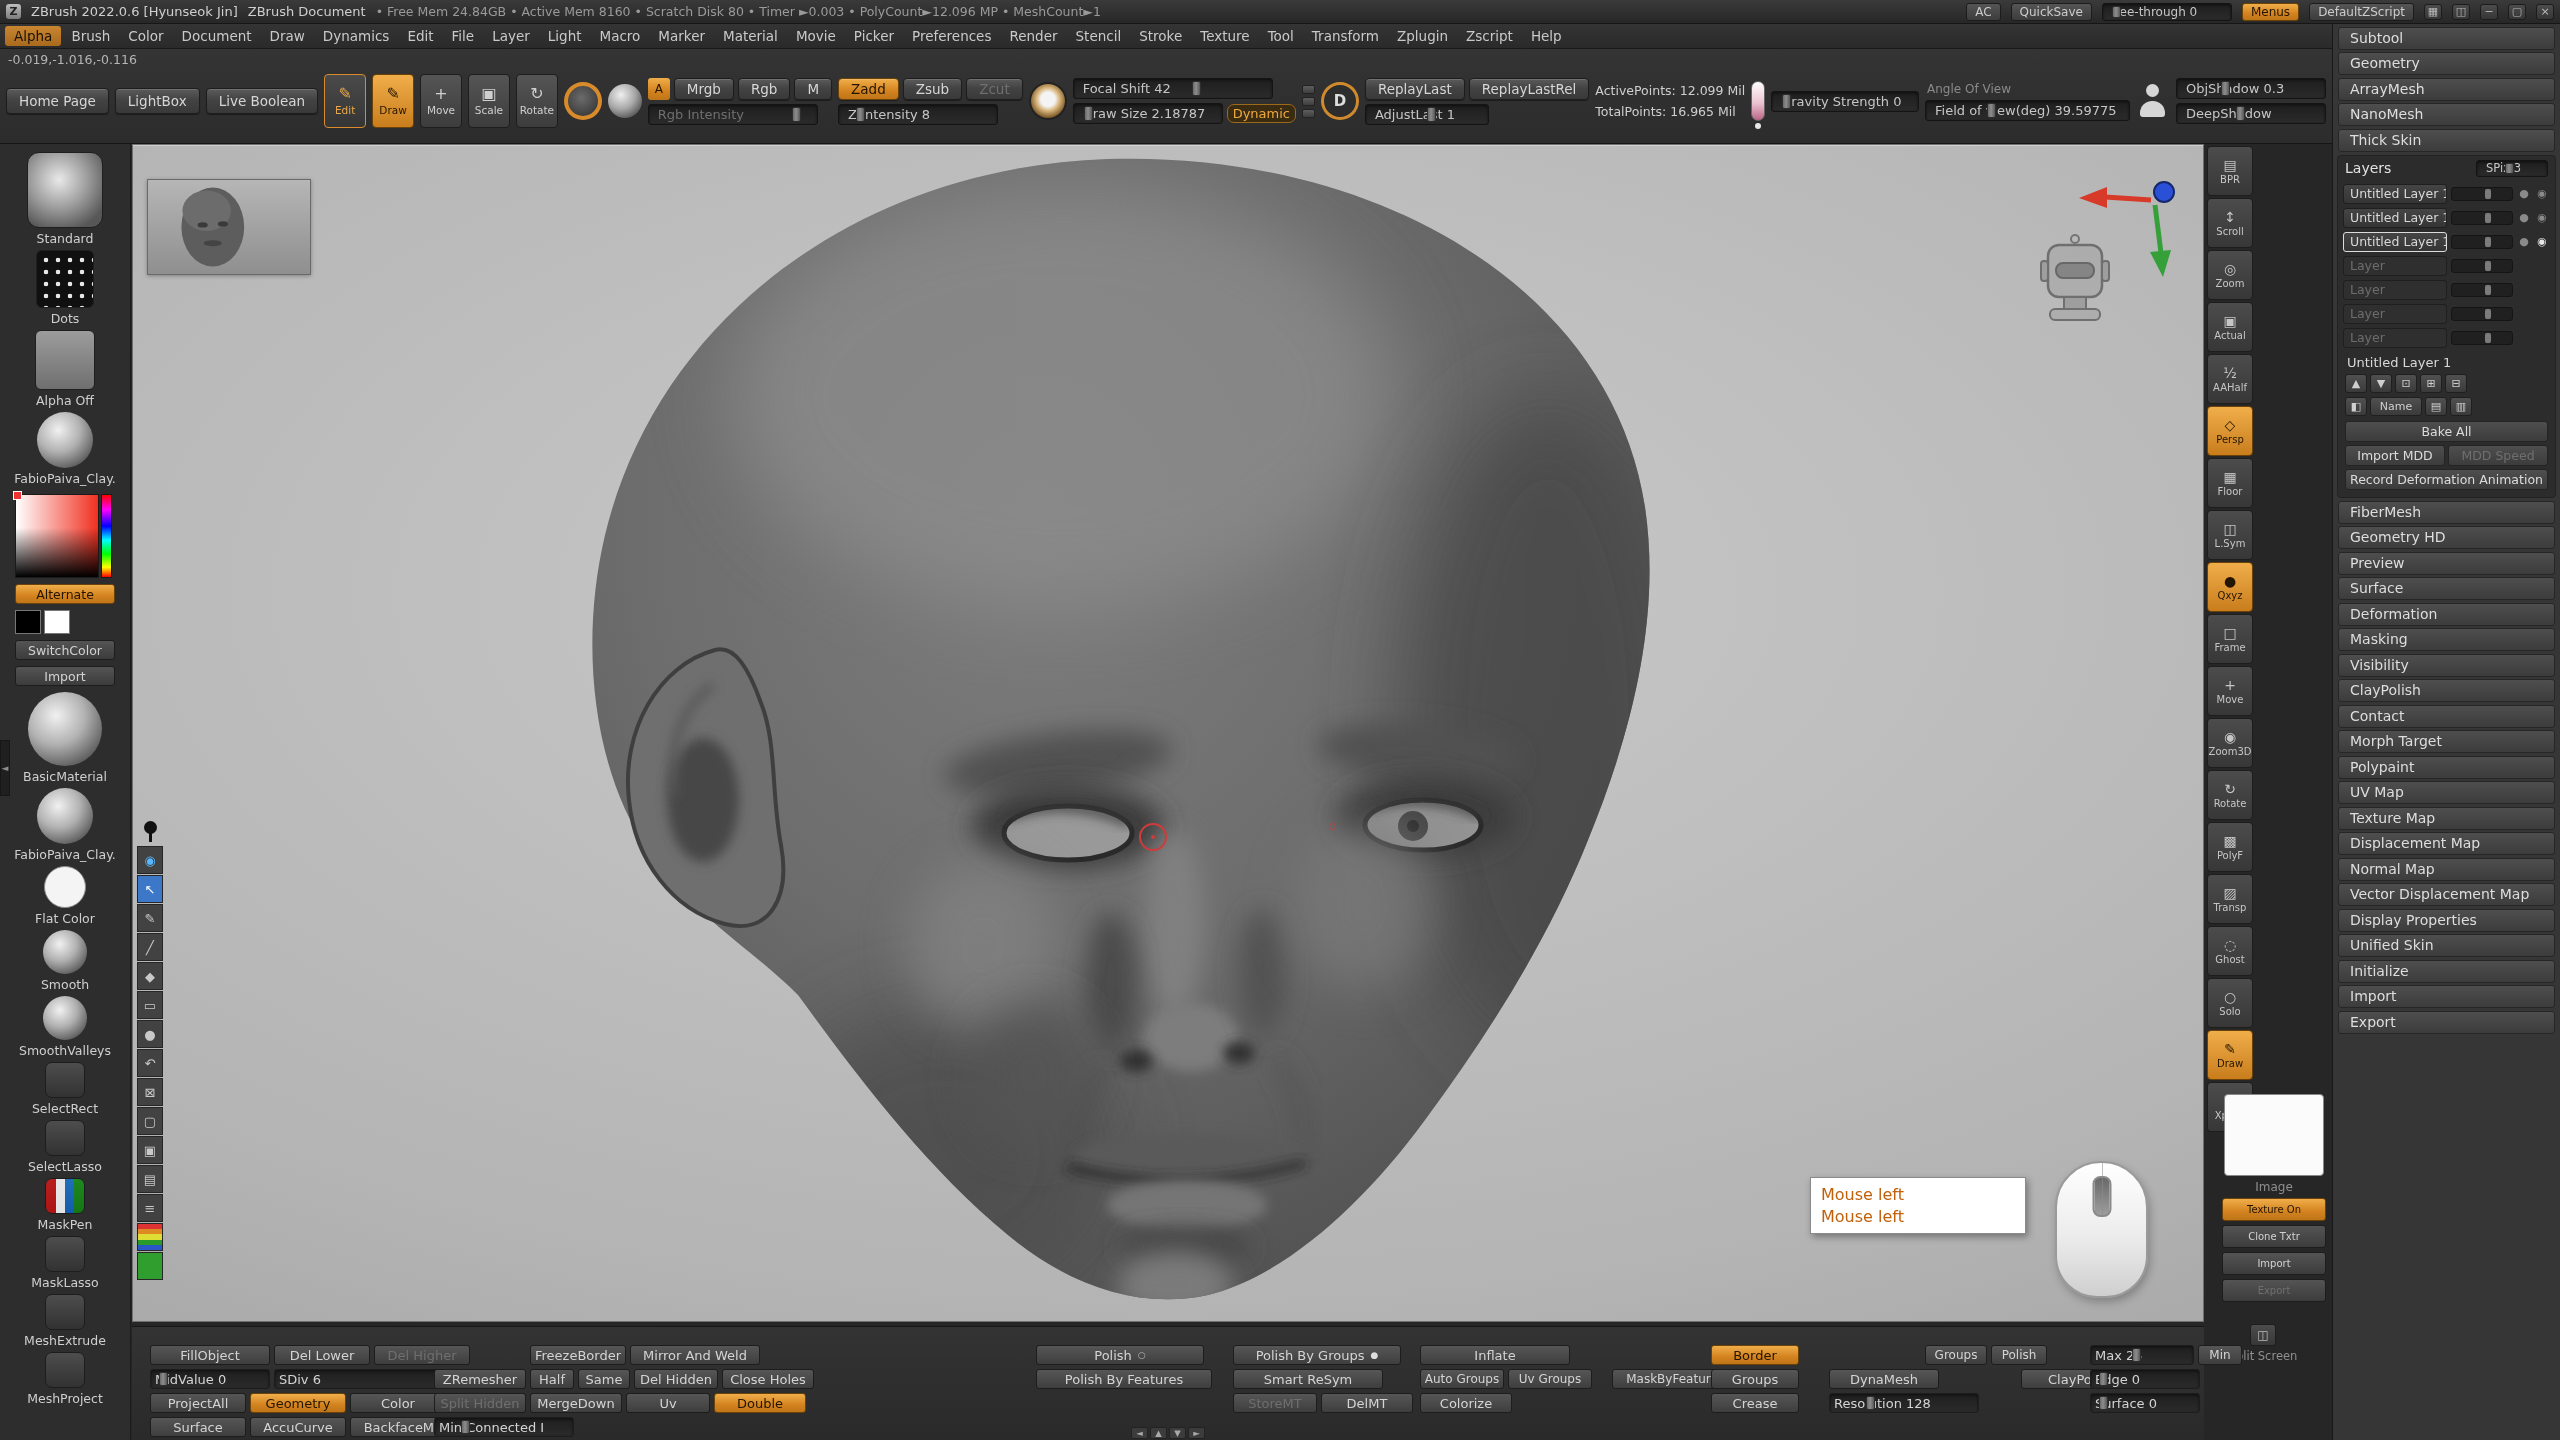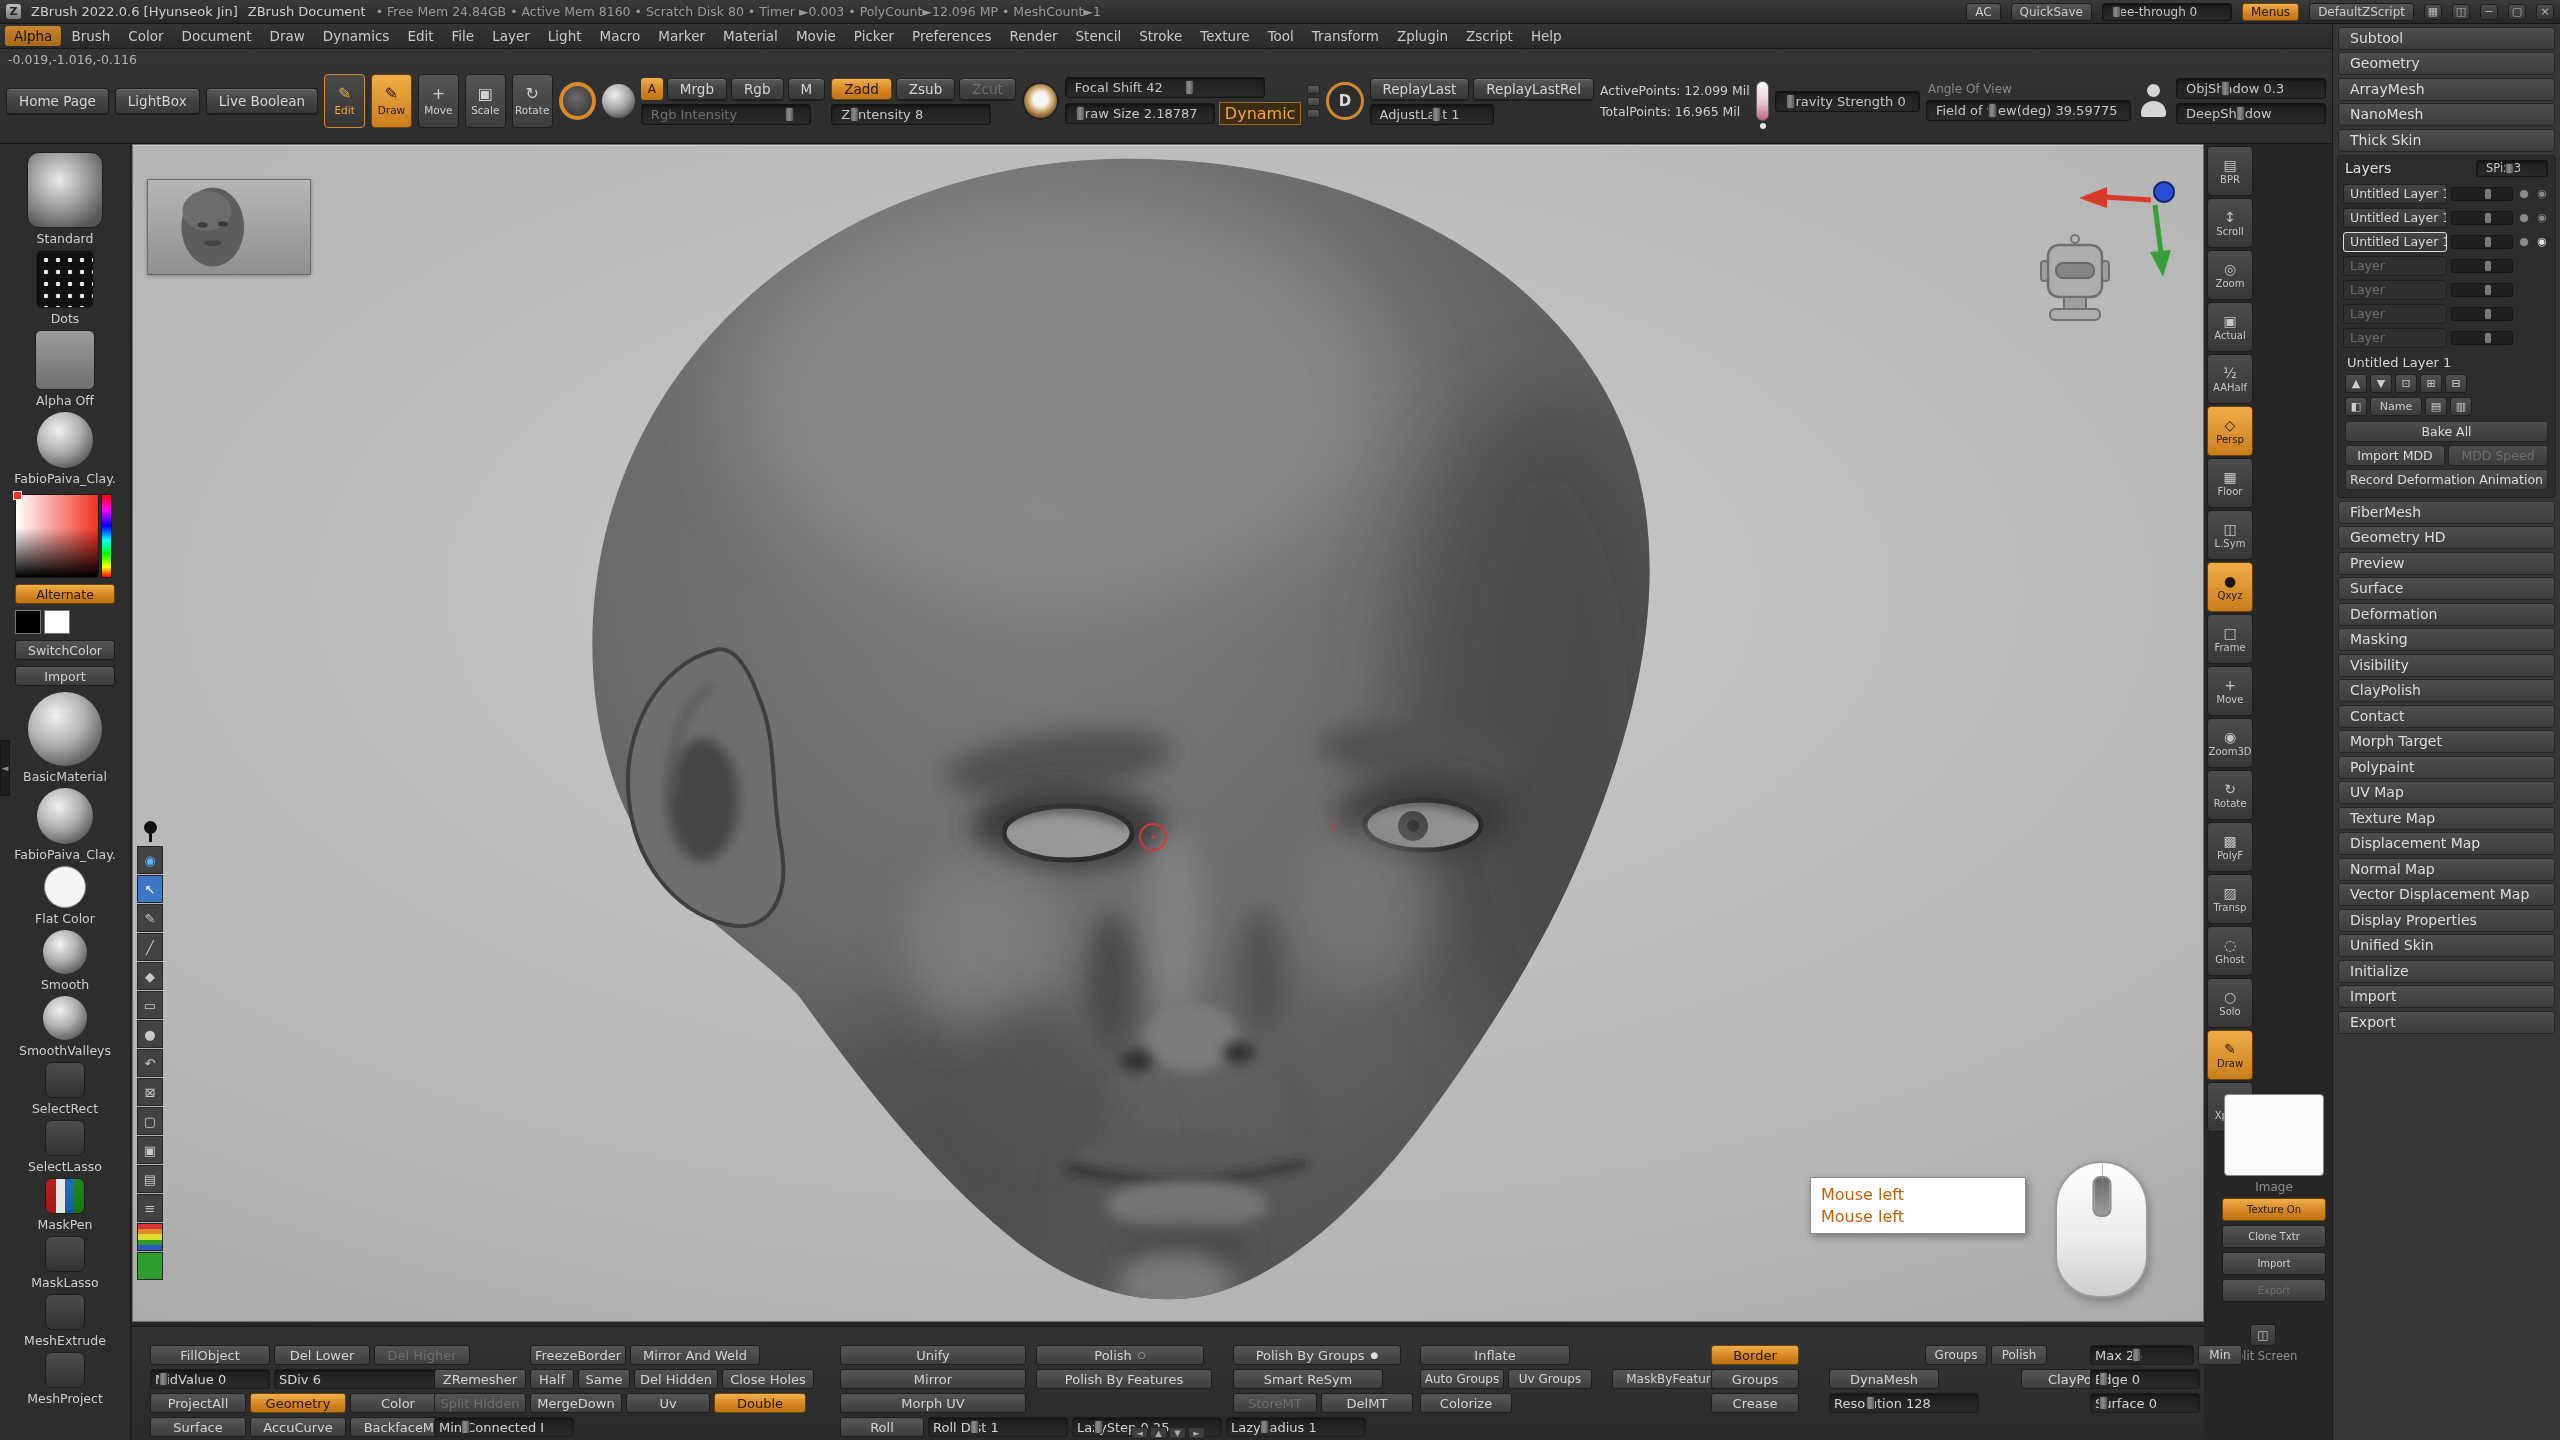--- a/index.html
+++ b/index.html
@@ -62,21 +62,21 @@
             background:radial-gradient(circle at 50% 45%,#f4f4f4 0 28%,#d8b57c 46%,#7c5a28 72%,#3a3a3a 100%);}
   .replay-ic{width:38px;height:38px;border-radius:50%;border:3px solid #d08a2e;background:#2d2d2d;color:#ddd;
             display:flex;align-items:center;justify-content:center;font-size:15px;font-weight:bold;}
   .grav-ic{width:14px;height:40px;border-radius:7px;background:linear-gradient(#ffffff,#ecc3d2 55%,#bb6585);border:1px solid #666;position:relative;}
   .grav-ic::after{content:"";position:absolute;left:3px;bottom:-9px;width:6px;height:6px;border-radius:50%;background:#e8e8e8;}
   .person-ic{width:34px;height:36px;position:relative;}
   .person-ic::before{content:"";position:absolute;left:10px;top:1px;width:13px;height:13px;border-radius:50%;background:#d6d6d6;}
   .person-ic::after{content:"";position:absolute;left:4px;bottom:2px;width:25px;height:16px;border-radius:12px 12px 3px 3px;background:#d6d6d6;}
   .points{display:flex;flex-direction:column;gap:6px;font-size:12.5px;color:#cfcfcf;white-space:nowrap;}
   .dimlabel{font-size:12px;color:#8a8a8a;padding-left:2px;}
-  .dyn-tag{font-size:16px;color:#f0a83f;border:1px solid #9c6a1b;border-radius:0;padding:1px 5px;background:#3a2c12;}
+  .dyn-tag{font-size:13px;color:#f0a83f;border:1px solid #9c6a1b;border-radius:7px;padding:1px 5px;background:#3a2c12;}
   .spin-col{display:flex;flex-direction:column;gap:3px;}
   .spin-col i{display:block;width:13px;height:9px;background:linear-gradient(#5e5e5e,#3e3e3e);border:1px solid #222;border-radius:2px;}
 
   
   #sidebar{position:absolute;left:0;top:144px;width:131px;height:1296px;background:#2d2d2d;border-right:1px solid #1b1b1b;
            display:flex;flex-direction:column;align-items:center;padding:8px 0 12px 0;gap:2px;overflow:hidden;}
   .lsb-item{display:flex;flex-direction:column;align-items:center;margin-bottom:4px;}
   .lsb-label{font-size:12.5px;color:#cfcfcf;margin-top:3px;white-space:nowrap;}
   .ic-standard{width:76px;height:76px;border-radius:12px;background:radial-gradient(circle at 42% 36%,#e9e9e9,#9c9c9c 45%,#575757 82%);border:1px solid #1f1f1f;}
   .ic-dots{width:58px;height:58px;border-radius:6px;background-color:#101010;border:1px solid #1f1f1f;
@@ -910,37 +910,20 @@
     <div class="brow">
         <button class="bb w92 dim">Split Hidden</button>
         <button class="bb w92">MergeDown</button>
         <button class="bb w84">Uv</button>
         <button class="bb w92 on">Double</button>
       </div>
     <div class="brow">
         <button class="bb slider w140 h20">Min Connected I</button>
       </div>
   </div>
-  <div class="bcluster" style="left:708px">
-    <div class="brow">
-        <button class="bb w186">Unify</button>
-      </div>
-    <div class="brow">
-        <button class="bb w186">Mirror</button>
-      </div>
-    <div class="brow">
-        <button class="bb w186">Morph UV</button>
-      </div>
-    <div class="brow">
-        <button class="bb w84">Roll</button>
-        <button class="bb slider w140 h30">Roll Dist 1</button>
-        <button class="bb slider w150 h15">LazyStep 0.25</button>
-        <button class="bb slider w140 h25">LazyRadius 1</button>
-      </div>
-  </div>
   <div class="bcluster" style="left:904px">
     <div class="brow">
         <button class="bb w168 dot-o">Polish</button>
       </div>
     <div class="brow">
         <button class="bb w176">Polish By Features</button>
       </div>
   </div>
   <div class="bcluster" style="left:1101px">
     <div class="brow">

